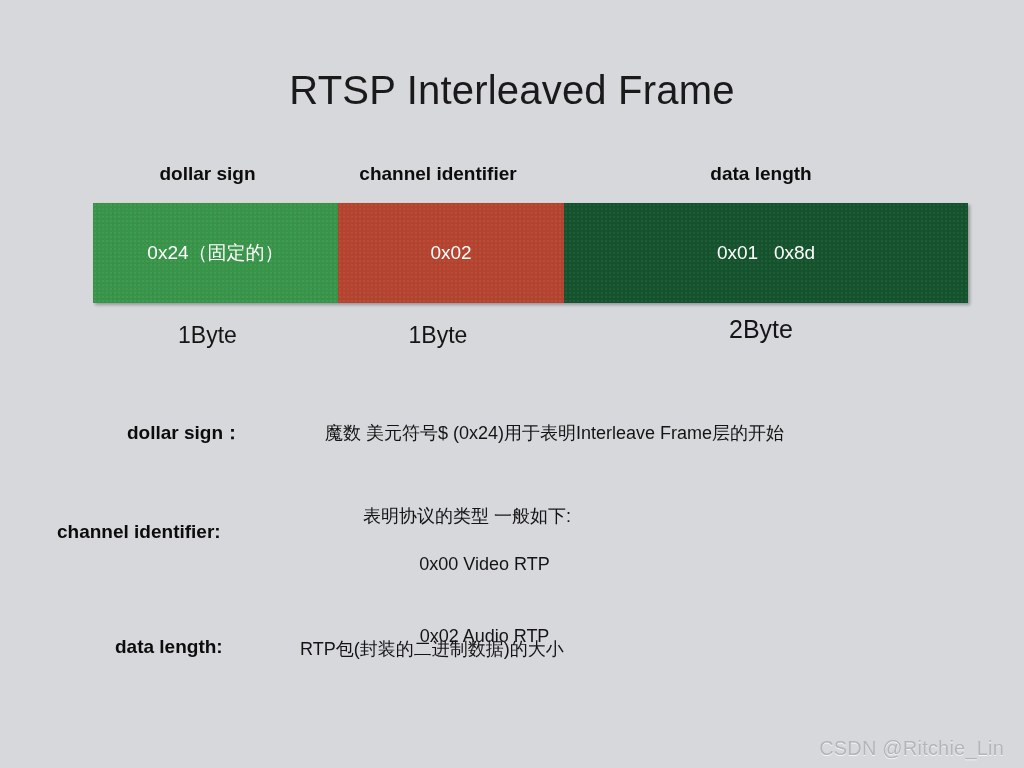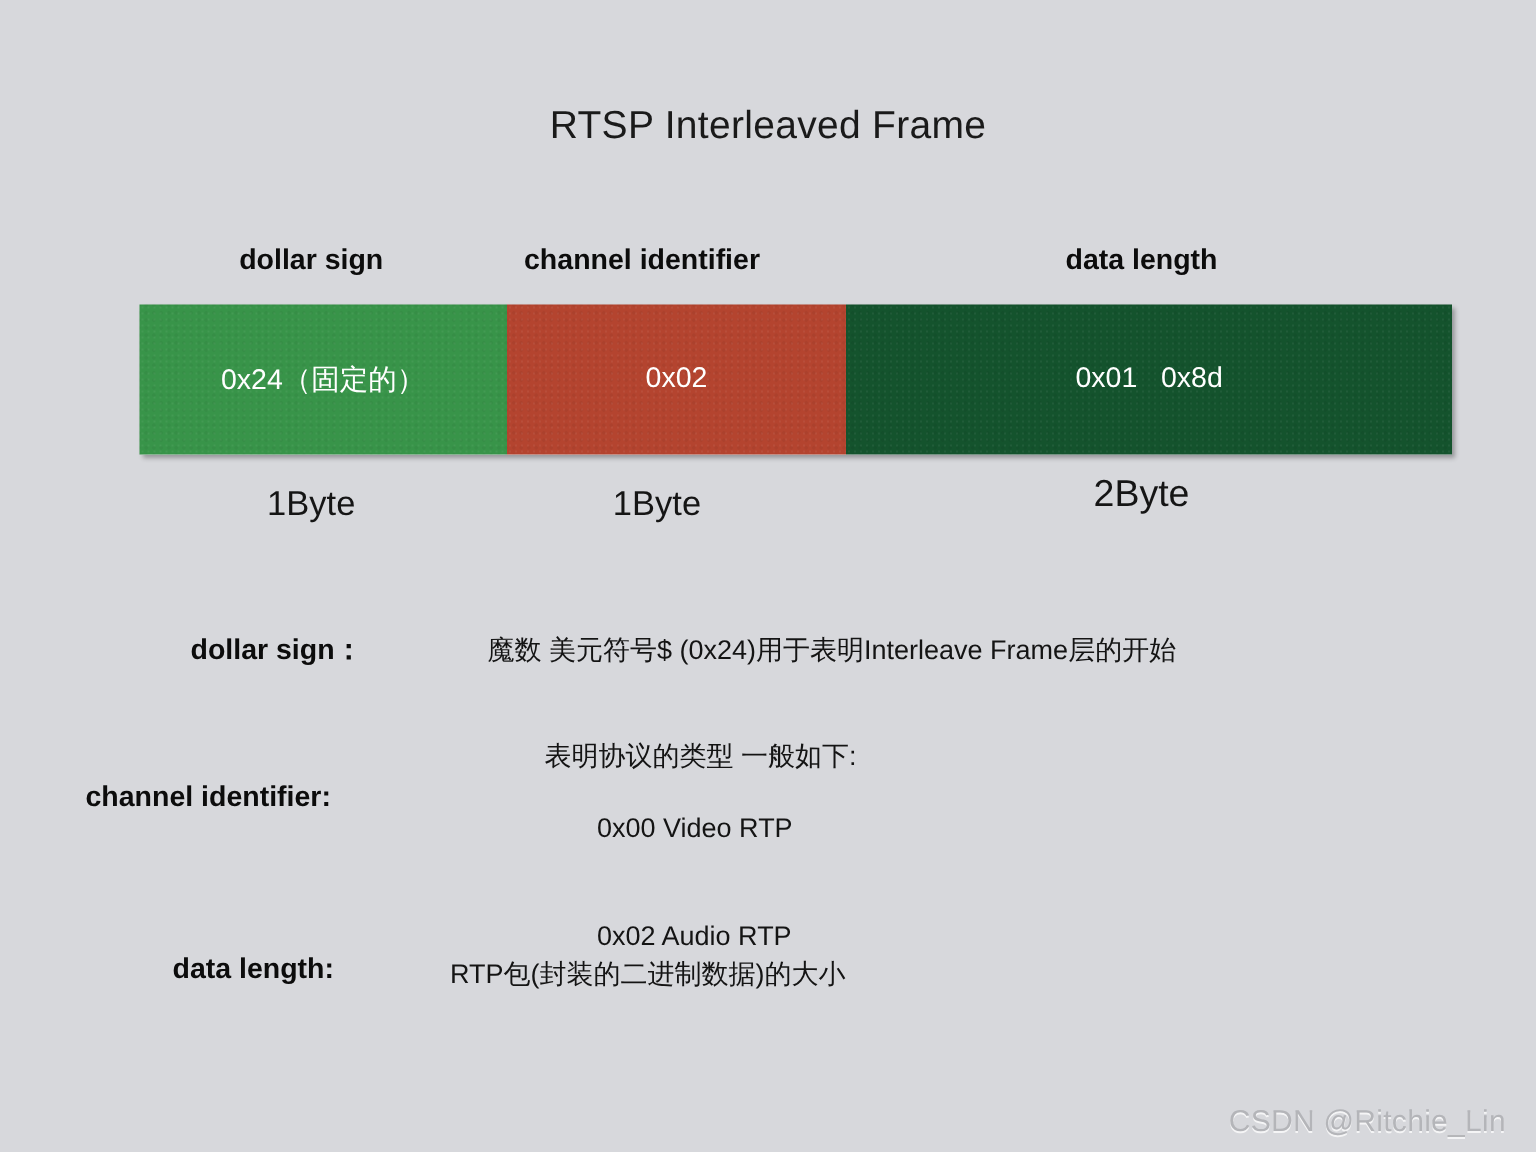--- a/index.html
+++ b/index.html
@@ -16,37 +16,37 @@
     color: #111;
   }
 
   
   #slide-title {
     position: absolute;
     left: 0;
     top: 68px;
     width: 1024px;
     text-align: center;
-    font-size: 26px;
+    font-size: 40px;
     font-weight: 400;
     letter-spacing: 0.2px;
     color: #1a1a1a;
   }
 
   
   .field-header {
     position: absolute;
     top: 163px;
     text-align: center;
     font-size: 19px;
     font-weight: bold;
     color: #0c0c0c;
   }
   #hdr-dollar  { left: 93px;  width: 229px; text-align: center; }
-  #hdr-channel { left: 312px; width: 232px; }
+  #hdr-channel { left: 322px; width: 232px; }
   #hdr-length  { left: 554px; width: 414px; }
 
   
   #frame-bar {
     position: absolute;
     left: 93px;
     top: 203px;
     width: 875px;
     height: 100px;
     display: flex;
@@ -100,21 +100,21 @@
     font-size: 18px;
     color: #141414;
     white-space: pre;
     line-height: 24px;
   }
 
   #term-dollar  { left: 127px; top: 420px; }
   #desc-dollar  { left: 325px; top: 421px; }
 
   #term-channel { left: 57px;  top: 521px; }
-  #desc-channel { left: 353px; top: 468px; }
+  #desc-channel { left: 353px; top: 480px; text-align: center; }
   #desc-channel .code-line { display: block; padding-left: 45px; }
 
   #term-length  { left: 115px; top: 636px; }
   #desc-length  { left: 300px; top: 637px; }
 
   
   #watermark {
     position: absolute;
     right: 20px;
     bottom: 8px;

